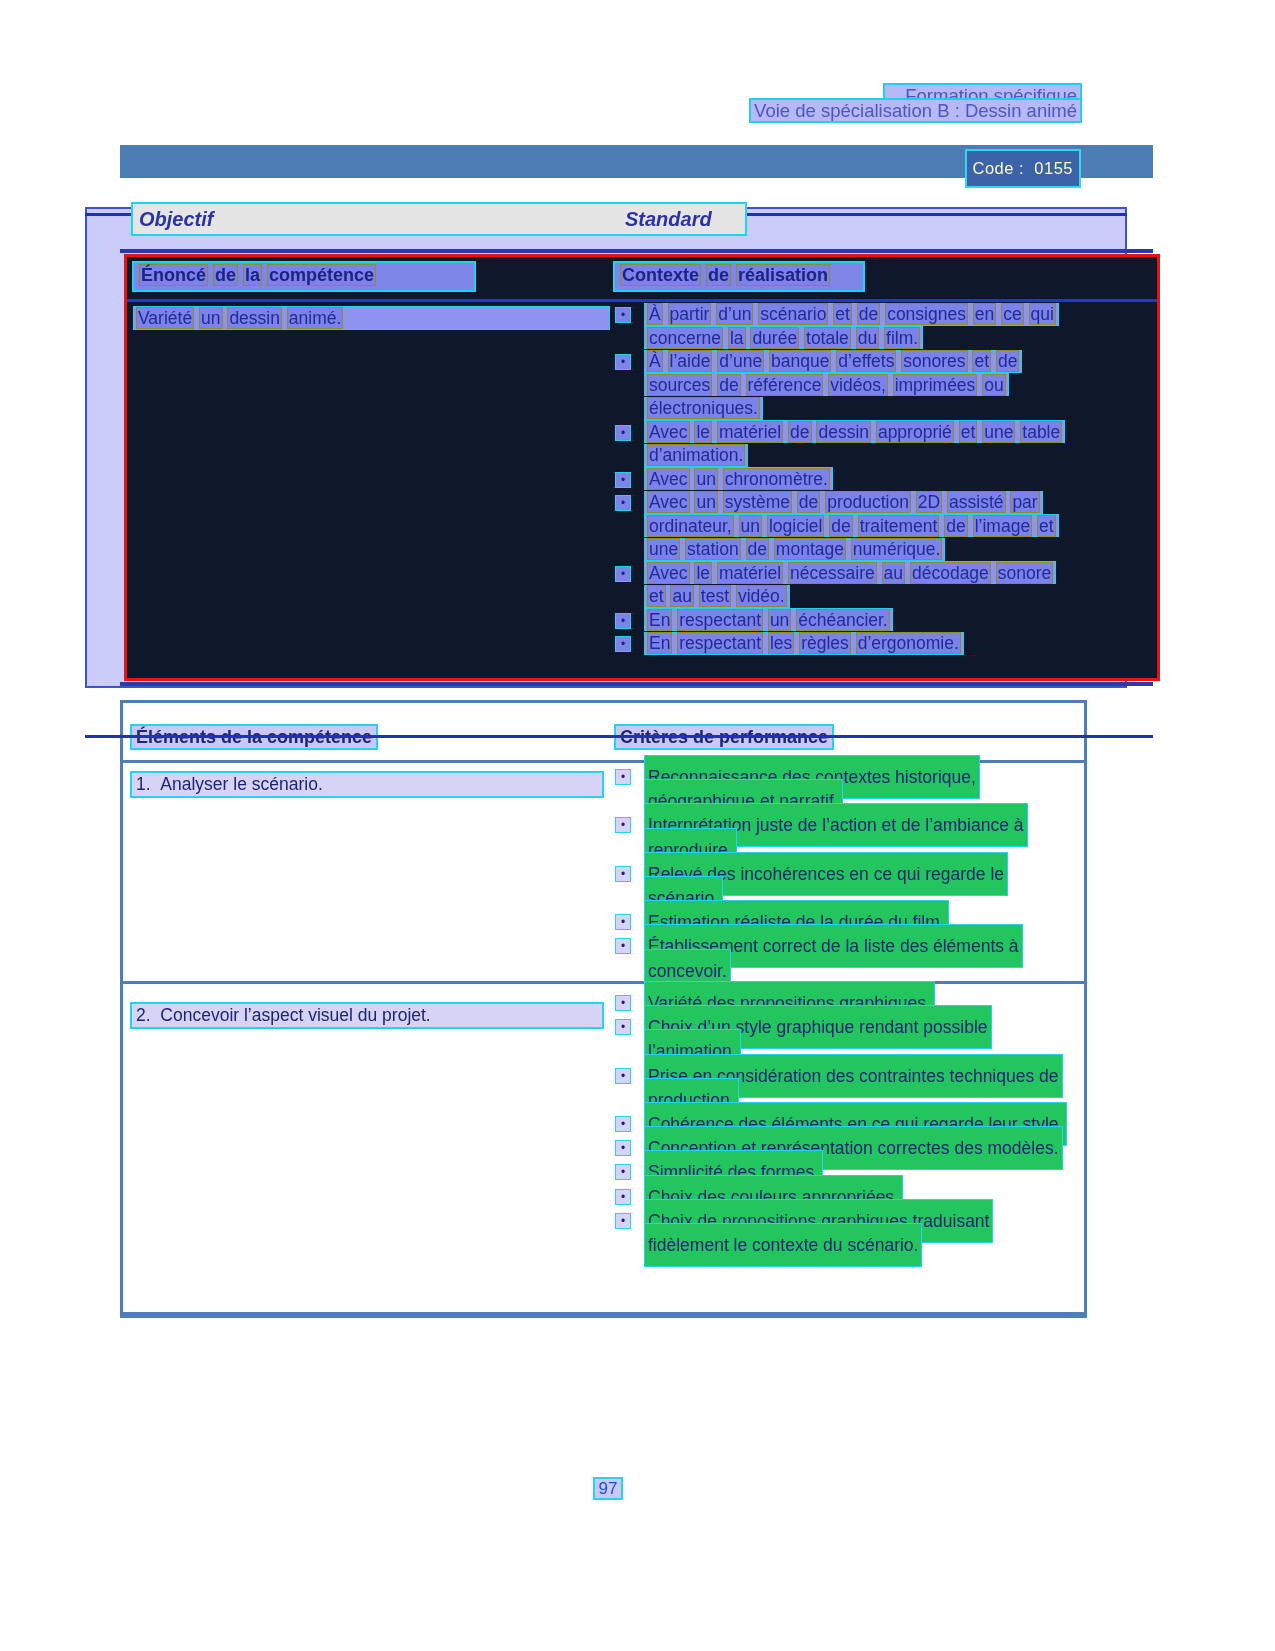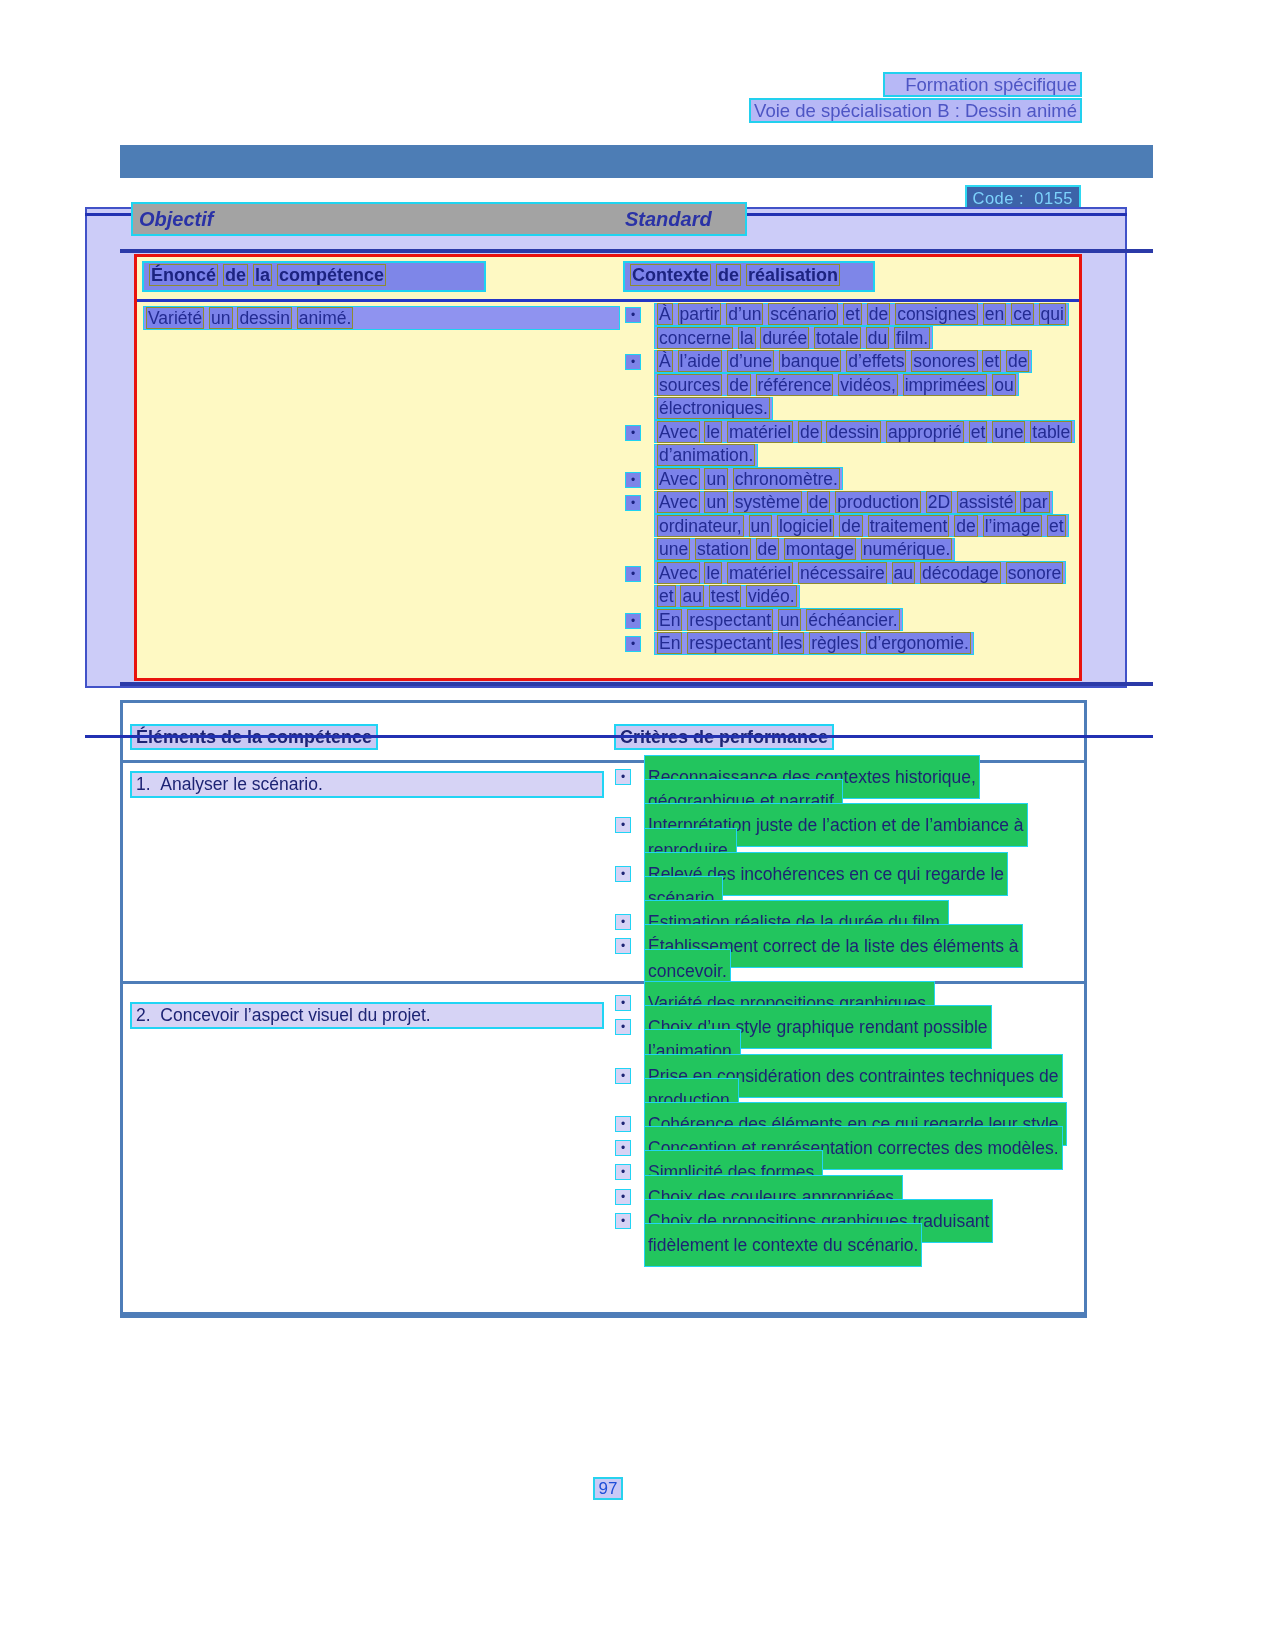--- a/index.html
+++ b/index.html
@@ -6,49 +6,49 @@
   html,body { background:#ffffff; }
   .page {
     position:relative; width:1275px; height:1651px; background:#ffffff;
     font-family:"Liberation Sans", sans-serif; overflow:hidden;
   }
   
   .hl-top {
     position:absolute; font-size:18.5px; line-height:21px; color:#4d55c4;
     background:#b7b8f6; border:2px solid #22d0ee; padding:0 3px; white-space:nowrap;
   }
-  #hdr1 { top:72px; right:193px;padding-left:20px; }
+  #hdr1 { top:83px; right:193px;padding-left:20px; }
   #hdr2 { top:98px; right:193px; }
 
   
   .bar { position:absolute; left:120px; top:145px; width:1033px; height:33px; background:#4d7db5; }
   .code-box {
     position:absolute; top:4px; right:72px; font-size:16.5px; line-height:19px;
-    color:#7dd3fc; background:#3c63a8; border:2px solid #2ed8f2; padding:2px 6px;
-    letter-spacing:0.5px; white-space:pre;margin-top:36px;
+    color:#fef9c3; background:#3c63a8; border:2px solid #2ed8f2; padding:8px 6px;
+    letter-spacing:0.5px; white-space:pre;
   }
 
   
   .outer { position:absolute; left:85px; top:207px; width:1042px; height:481px;
            background:#ccccf8; border:2px solid #4152c8; }
   .obj-hline { position:absolute; left:-2px; top:4px; width:1042px; height:3px; background:#2231b2; }
   .obj-band { position:absolute; left:44px; top:-7px; width:616px; height:34px;
-              background:#a3a3a3; border:2px solid #1fd4f0; }
+              background:#e5e5e5; border:2px solid #1fd4f0; }
   .obj-word { position:absolute; top:1px; font-size:20px; font-weight:bold; font-style:italic;
               color:#2a32a6; line-height:28px; white-space:nowrap; }
   #obj-left { left:6px; }
   #obj-right { left:492px; }
 
   
   .t1-topline    { position:absolute; left:120px; top:249px; width:1033px; height:4px; background:#2b3aa8; }
   .t1-bottomline { position:absolute; left:120px; top:682px; width:1033px; height:4px; background:#2b3aa8; }
 
   
-  .table1 { position:absolute; left:134px; top:254px; width:948px; height:427px;
-            background:#fef9c3; border:3px solid #e8130d; }
+  .table1 { position:absolute; left:124px; top:254px; width:1036px; height:427px;
+            background:#0f172a; border:3px solid #e8130d; }
   .t1-head-band {
     position:absolute; top:4px; height:31px; background:#7e86e8; border:2px solid #1ed2f2;
     font-weight:bold; font-size:18px; color:#1c2380; line-height:25px; padding-left:5px;
     white-space:nowrap;
   }
   #t1-head-left  { left:5px;  width:344px; }
   #t1-head-right { left:486px; width:252px; }
   .t1-headline { position:absolute; left:0; top:42px; width:100%; height:3px; background:#2336c6; }
   .t1-left-cell { position:absolute; left:6px; top:49px; width:477px; font-size:17.5px; color:#232b92; }
   .t1-left-cell .lb1 { display:block; min-height:24px; }

